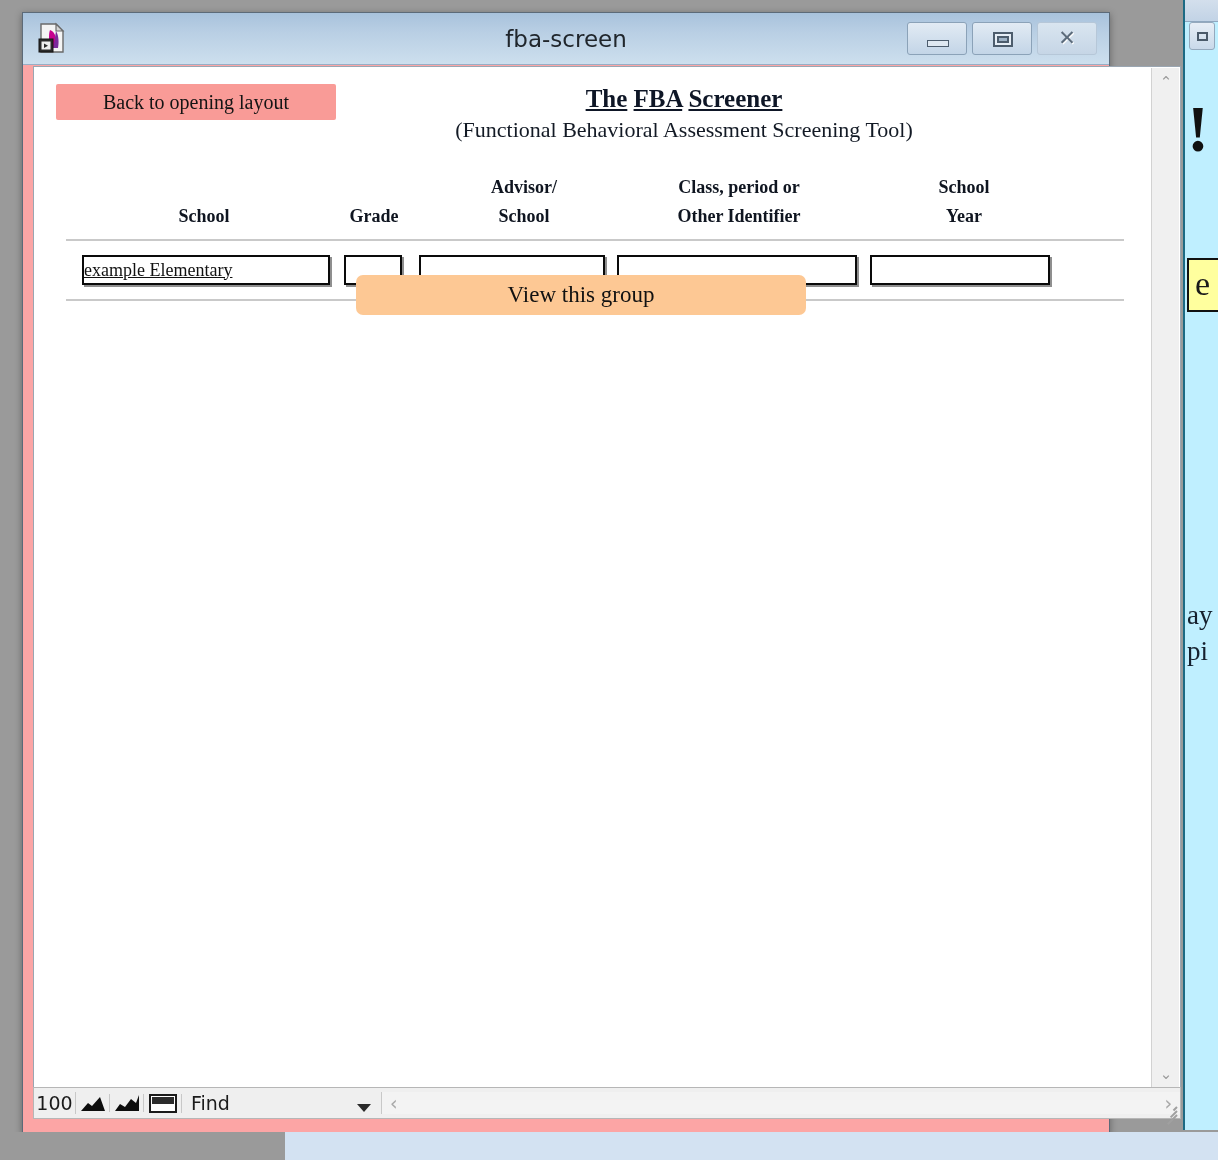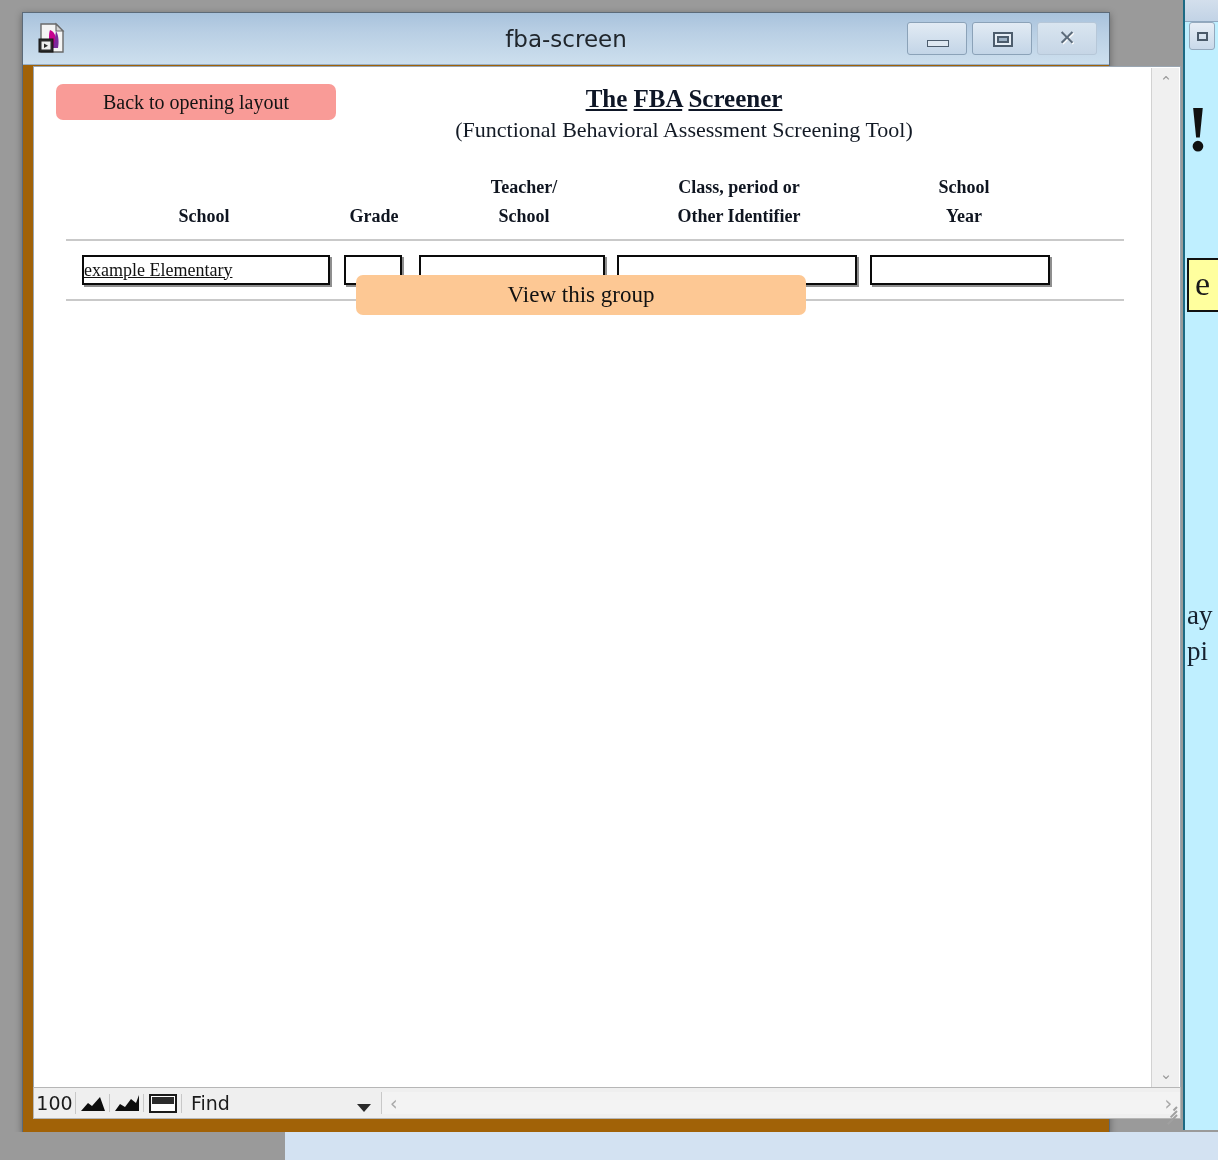--- a/index.html
+++ b/index.html
@@ -66,21 +66,21 @@
     font-size: 27px; color: #15202e;
     white-space: nowrap;
   }
 
   
   #win {
     position: absolute;
     left: 22px; top: 12px;
     width: 1088px; height: 1122px;
     border: 1px solid #5c6a78;
-    background: #a16207;
+    background: #fca5a5;
     box-shadow: 0 2px 7px rgba(0,0,0,.35);
   }
   #titlebar {
     position: relative;
     height: 52px;
     background: linear-gradient(to bottom,#a8c2dc 0%, #b9cfe4 38%, #cddfee 100%);
     border-bottom: 1px solid #97afc6;
   }
   #app-icon {
     position: absolute; left: 14px; top: 9px;
@@ -127,21 +127,21 @@
     left: 0; top: 0;
     width: 1118px; height: 1022px;
     background: #fff;
   }
 
   #back-btn {
     position: absolute;
     left: 22px; top: 17px;
     width: 280px; height: 36px;
     background: #f99b97;
-    border-radius: 7px;
+    border-radius: 2px;
     font-family: "Liberation Serif", serif;
     font-size: 20px;
     color: #141414;
     display: flex; align-items: center; justify-content: center;
     cursor: pointer;
   }
 
   #hdr-title {
     position: absolute; left: 300px; top: 18px; width: 700px;
     text-align: center;
@@ -345,21 +345,21 @@
           <span>FBA</span>
           <span>Screener</span>
         </div>
         <div id="hdr-sub">(Functional Behavioral Assessment Screening Tool)</div>
 
         <div id="col-headers">
           <div class="col-h" style="left:95px; top:34px; width:150px;">School</div>
 
           <div class="col-h" style="left:285px; top:34px; width:110px;">Grade</div>
 
-          <div class="col-h" style="left:400px; top:5px; width:180px;">Teacher/</div>
+          <div class="col-h" style="left:400px; top:5px; width:180px;">Advisor/</div>
           <div class="col-h" style="left:400px; top:34px; width:180px;">School</div>
 
           <div class="col-h" style="left:580px; top:5px; width:250px;">Class, period or</div>
           <div class="col-h" style="left:580px; top:34px; width:250px;font-family:Liberation Serif, serif;">Other Identifier</div>
 
           <div class="col-h" style="left:845px; top:5px; width:170px;">School</div>
           <div class="col-h" style="left:845px; top:34px; width:170px;">Year</div>
         </div>
 
         <div class="rule" style="left:32px; top:172px; width:1058px;"></div>

